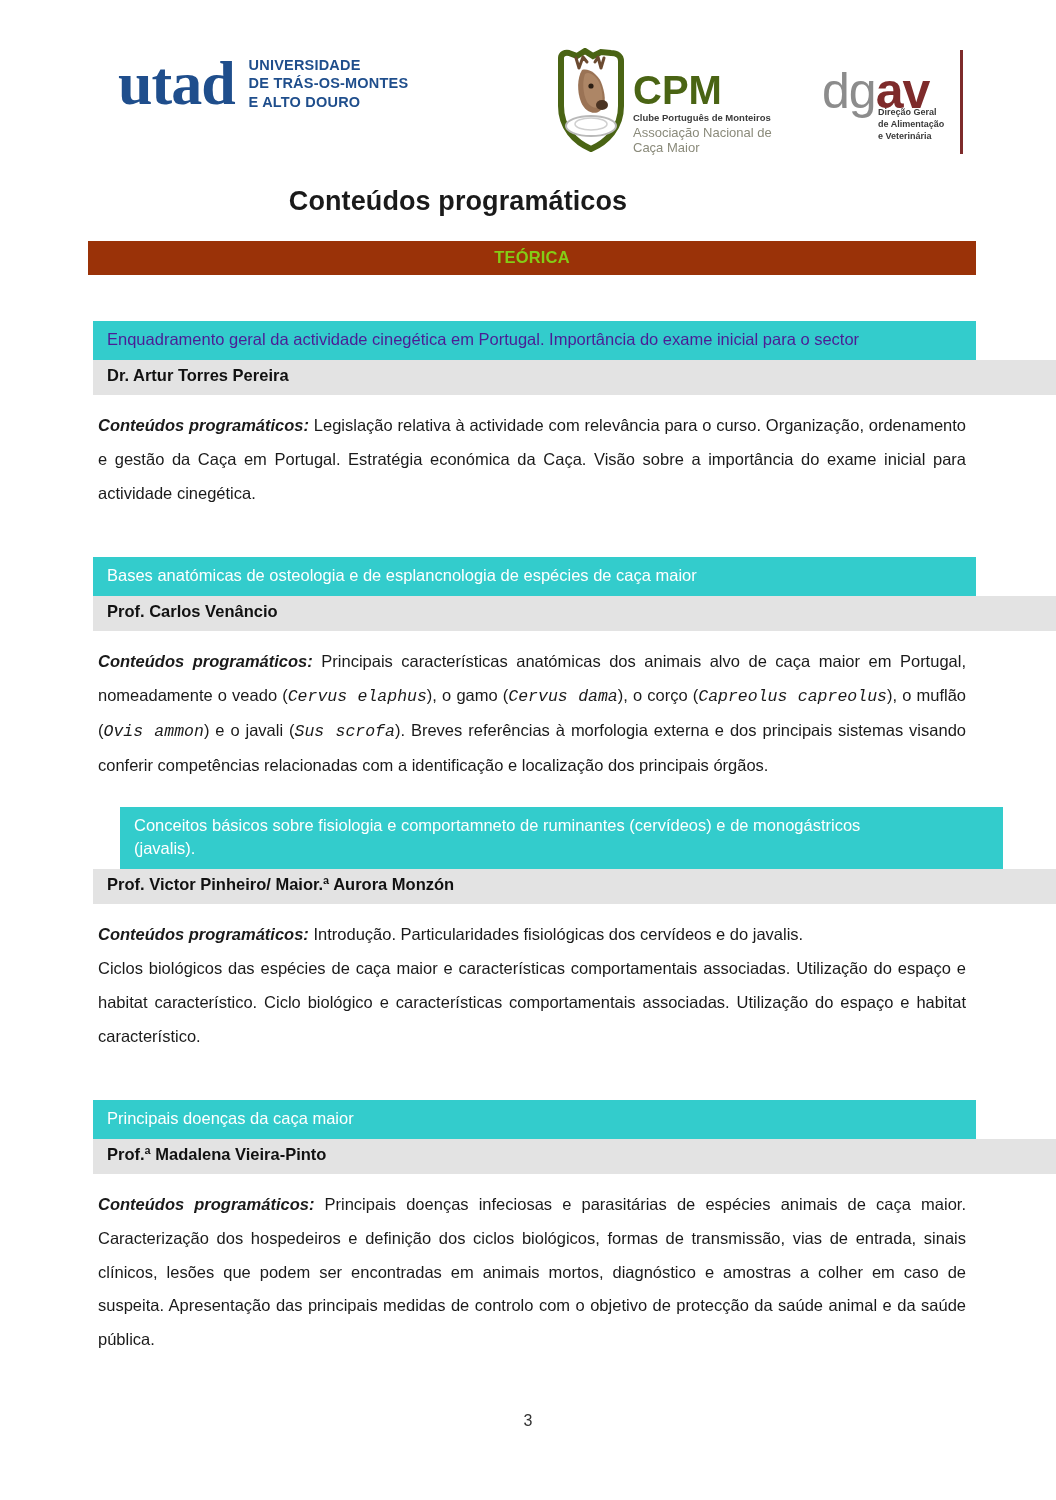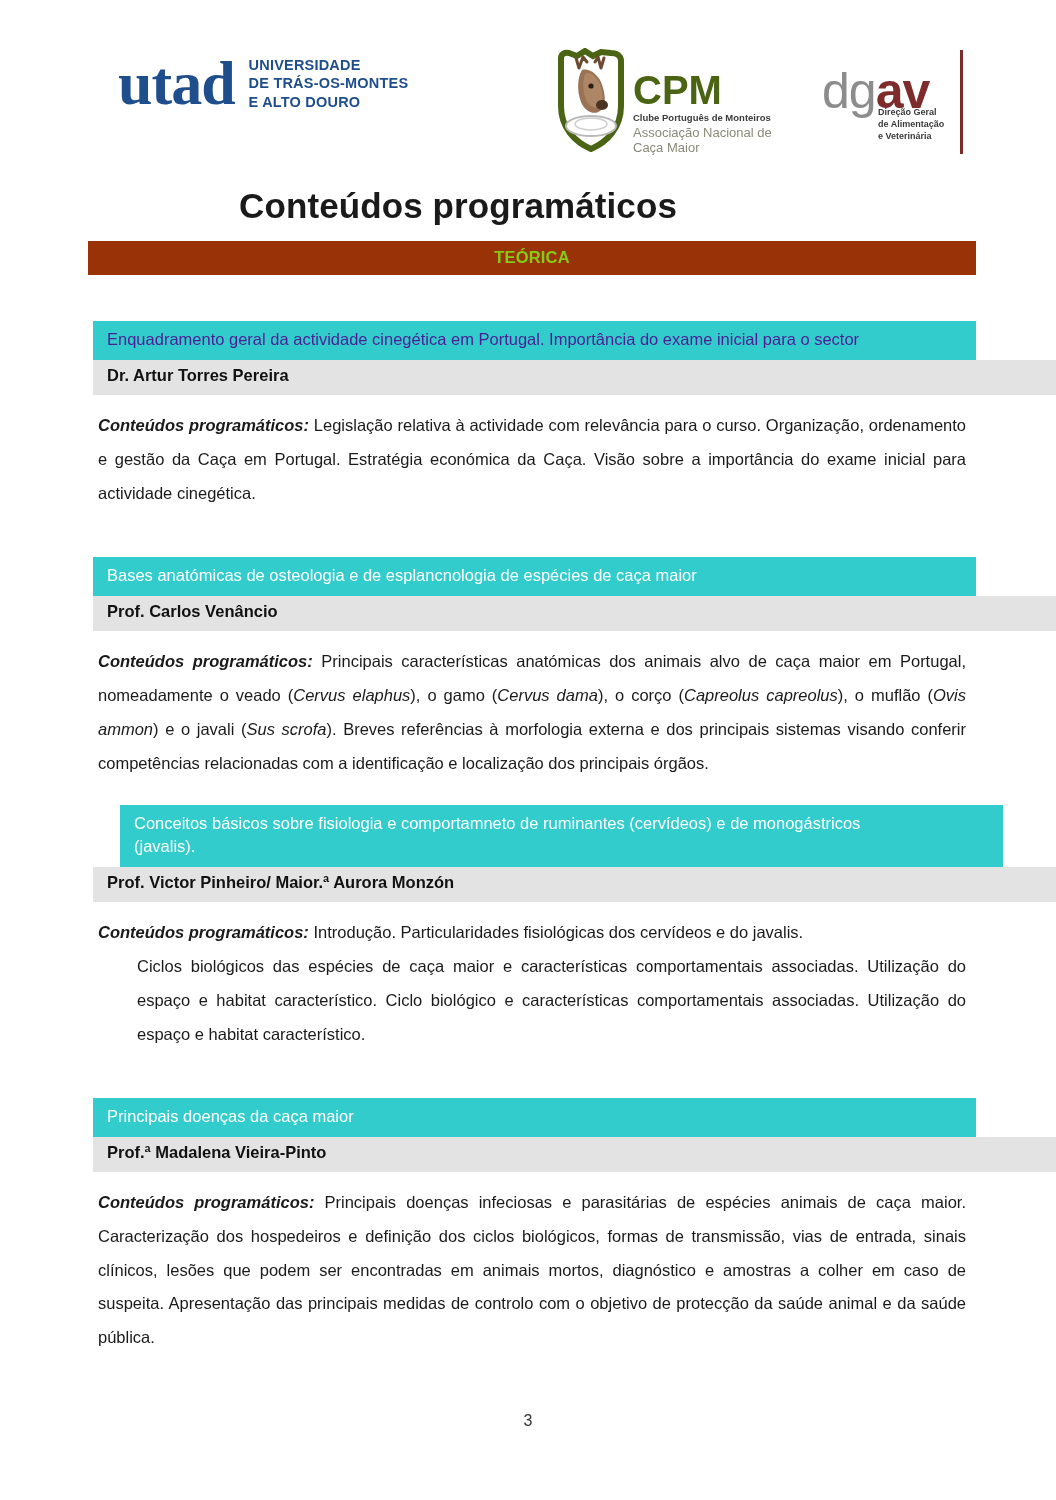--- a/index.html
+++ b/index.html
@@ -138,21 +138,21 @@
     background: #7E2B2B;
   }
 
   
   .doc-title {
     position: absolute;
     top: 186px;
     left: 0;
     width: 916px;
     text-align: center;
-    font-size: 35px;
+    font-size: 27px;
     font-weight: bold;
     color: #1a1a1a;
     letter-spacing: 0.1px;
   }
 
   
   .content {
     position: absolute;
     left: 88px;
     top: 241px;
@@ -201,27 +201,27 @@
     margin-top: 14px;
   }
   .sec-body p {
     margin: 0 0 0 0;
     font-size: 16.5px;
     line-height: 2.05;
     text-align: justify;
     text-justify: inter-word;
     color: #1a1a1a;
   }
-  .sec-body p + p { margin-top: 0; margin-left: 39px; }
+  .sec-body p + p { margin-top: 0; }
 
   .lead {
     font-weight: bold;
     font-style: italic;
   }
-  .sci { font-style: italic; }
+  .sci { font-style: italic; font-family: Liberation Mono, monospace; }
 
   .gap-lg { height: 46px; }
   .gap-md { height: 24px; }
 
   
   .page-number {
     position: absolute;
     left: 0;
     top: 1412px;
     width: 1056px;

